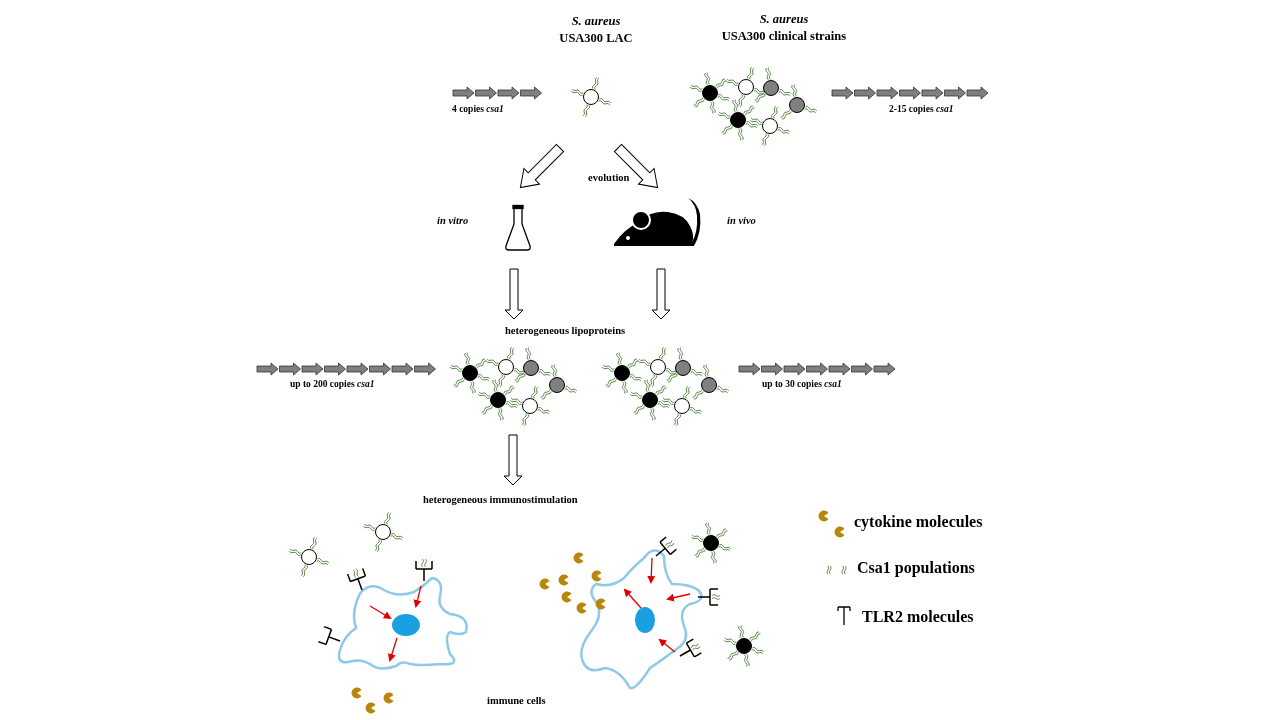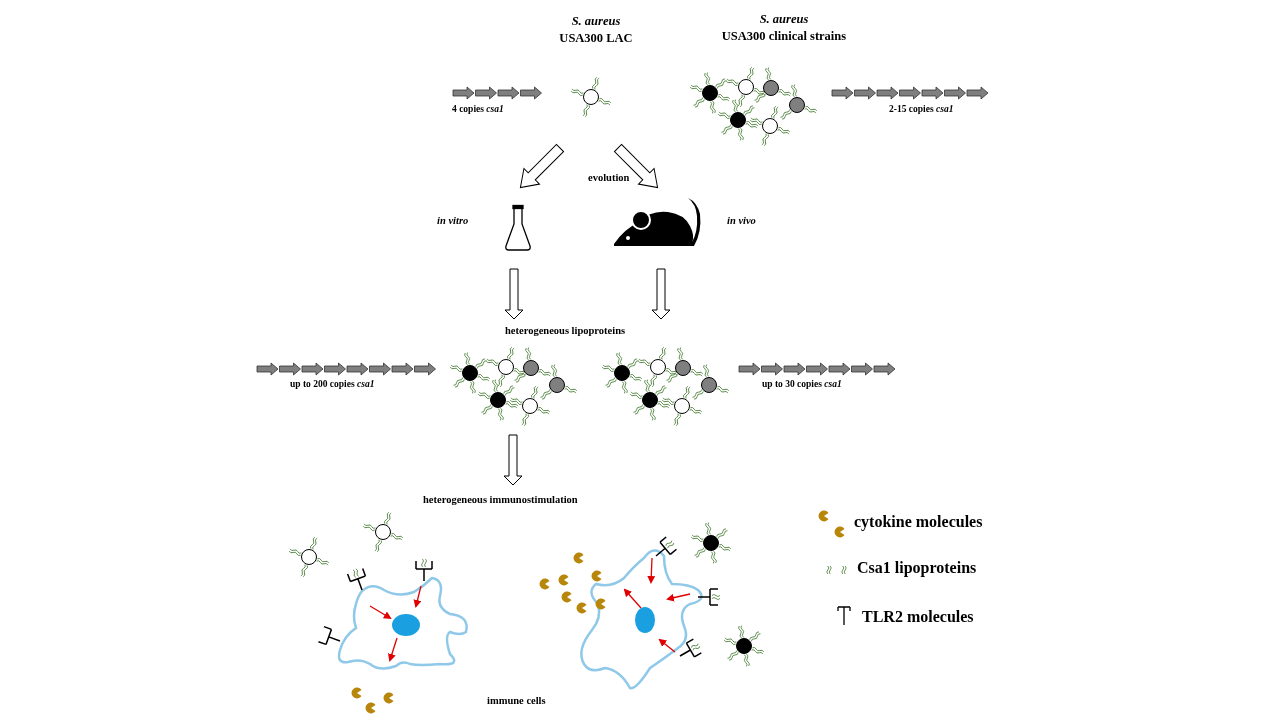--- a/index.html
+++ b/index.html
@@ -666,14 +666,14 @@
 </div>
 
 <div class="lbl mid" style="left:588px;top:172px;">evolution</div>
 <div class="lbl mid-it" style="left:437px;top:215px;">in vitro</div>
 <div class="lbl mid-it" style="left:727px;top:215px;">in vivo</div>
 <div class="lbl mid" style="left:505px;top:325px;">heterogeneous lipoproteins</div>
 <div class="lbl mid" style="left:423px;top:494px;">heterogeneous immunostimulation</div>
 <div class="lbl mid" style="left:487px;top:695px;">immune cells</div>
 
 <div class="lbl legend" style="left:854px;top:513px;">cytokine molecules</div>
-<div class="lbl legend" style="left:857px;top:559px;">Csa1 lipoproteins</div>
+<div class="lbl legend" style="left:857px;top:559px;">Csa1 populations</div>
 <div class="lbl legend" style="left:862px;top:608px;">TLR2 molecules</div>
 
 </body></html>

